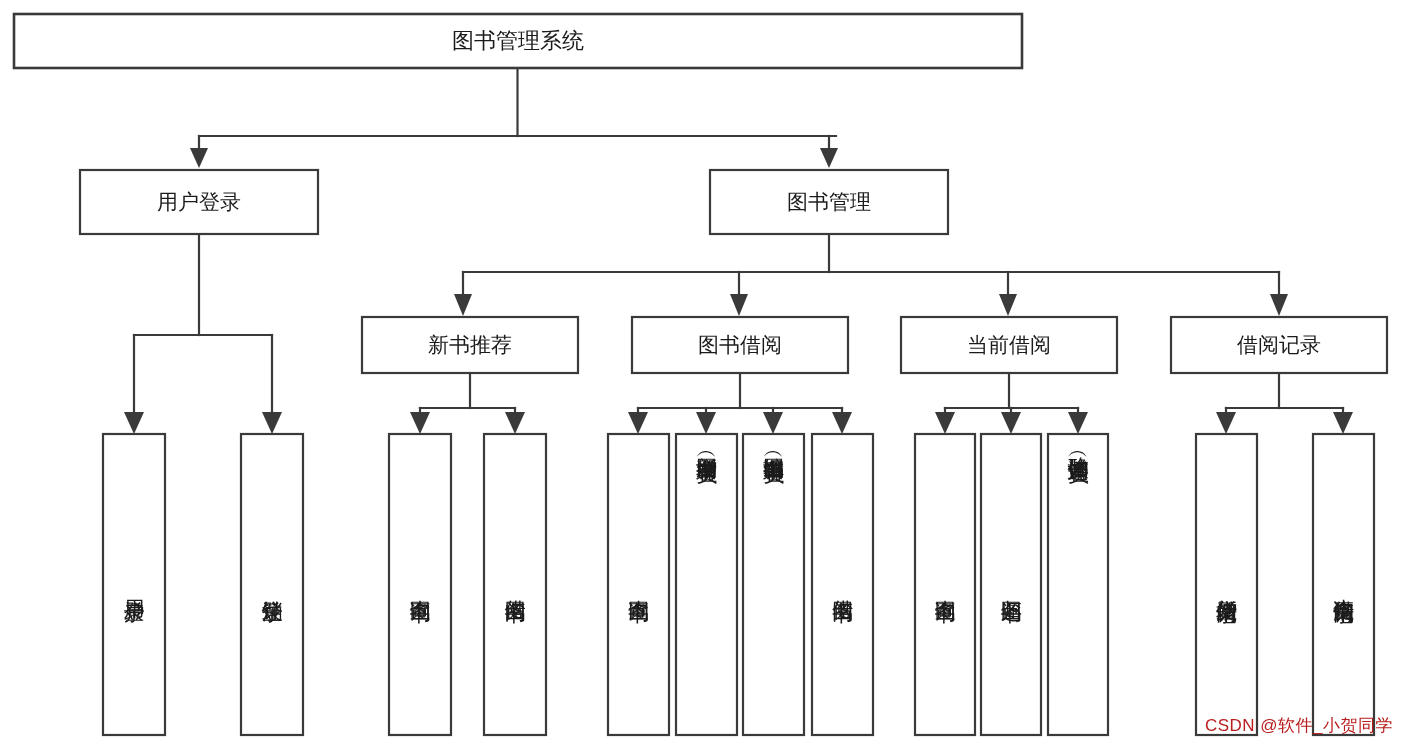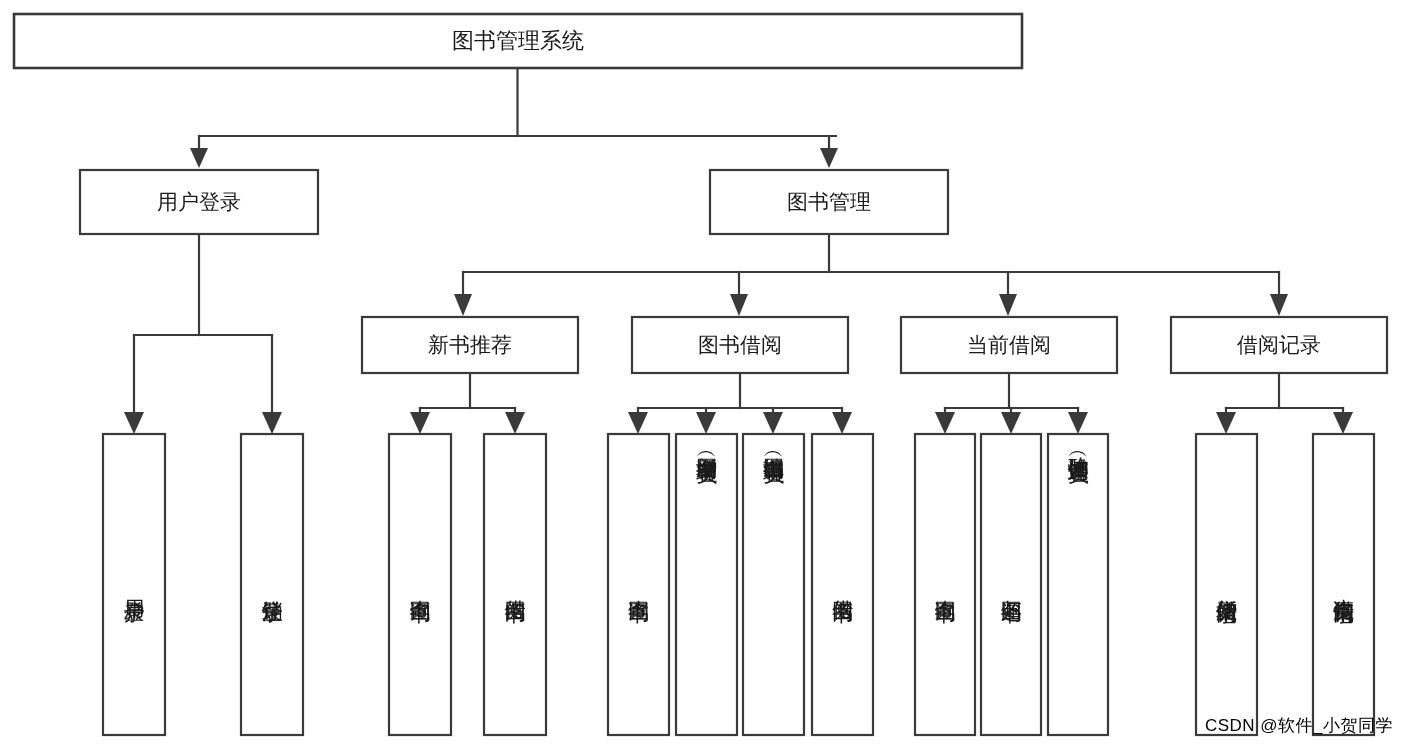--- a/index.html
+++ b/index.html
@@ -72,21 +72,21 @@
     color: #1b1b1b;
     white-space: nowrap;
     text-align: center;
   }
   .watermark {
     position: absolute;
     right: 12px;
     bottom: 10px;
     font-family: "Liberation Sans", "DejaVu Sans", sans-serif;
     font-size: 17px;
-    color: #000000;
+    color: #b91c1c;
     white-space: nowrap;
     letter-spacing: 0.5px;
   }
 </style>
 </head>
 <body>
 
 <div id="diagram-root">
 
   <svg class="diagram" viewBox="0 0 1405 747">

